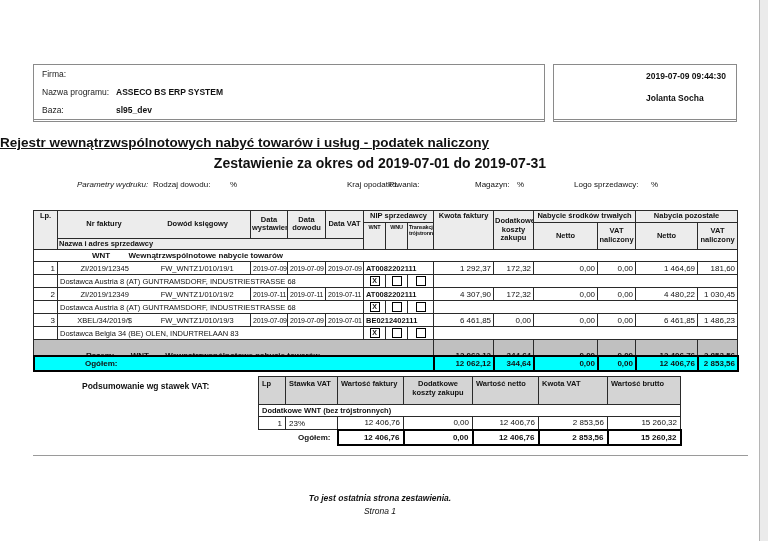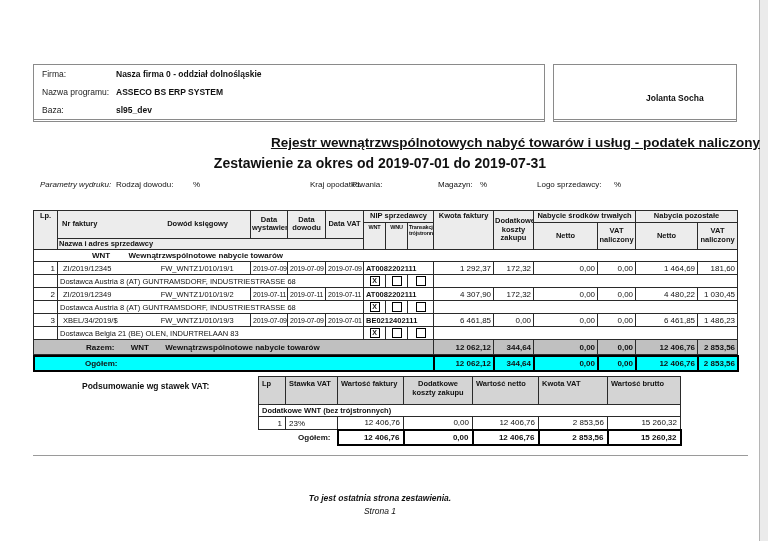--- a/index.html
+++ b/index.html
@@ -8,42 +8,42 @@
   
   .scroll-strip{position:absolute;right:0;top:0;bottom:0;width:8px;background:#ebebeb;border-left:1px solid #b5b5b5;}
   
   .info-box{position:absolute;top:64px;height:58px;border:1px solid #8a8a8a;border-bottom:3px double #8a8a8a;background:#fff;box-sizing:border-box;}
   .info-box.left{left:33px;width:512px;}
   .info-box.right{left:553px;width:184px;}
   .info-row{position:relative;height:18px;line-height:18px;font-size:8.5px;white-space:nowrap;}
   .info-row .lbl{position:absolute;left:8px;color:#222;}
   .info-box.left .val{position:absolute;left:82px;font-weight:bold;}
   .info-box.right .val{position:absolute;left:92px;font-weight:bold;}
-  .rep-title{position:absolute;left:0;top:135px;width:760px;text-align:right;font-size:13.5px;font-weight:bold;text-decoration:underline;}
+  .rep-title{position:absolute;left:0;top:135px;width:760px;text-align:left;font-size:13.5px;font-weight:bold;text-decoration:underline;}
   .rep-subtitle{position:absolute;left:0;top:155px;width:760px;text-align:center;font-size:14px;font-weight:bold;}
   
   .params{position:absolute;top:180px;left:0;width:768px;height:12px;font-size:8px;}
-  .params span{position:absolute;white-space:nowrap;}
+  .params span{position:absolute;white-space:nowrap;margin-left:37px;}
   .p-cap{left:40px;font-style:italic;}
   .p1l{left:116px;} .p1v{left:193px;}
   .p2l{left:310px;} .p2v{left:352px;}
   .p3l{left:438px;} .p3v{left:480px;}
   .p4l{left:537px;} .p4v{left:614px;}
   
   table{border-collapse:collapse;table-layout:fixed;}
   .main{position:absolute;left:33px;top:210px;width:704px;font-size:8px;}
   .main td{border:1px solid #2a2a2a;padding:0 2px;overflow:hidden;vertical-align:middle;box-sizing:border-box;}
   .main .hd{background:#ececec;text-align:center;font-weight:bold;font-size:7.5px;line-height:8.5px;padding:1px 1px;}
   .main .hd.small{font-size:5.5px;letter-spacing:-0.2px;line-height:6px;}
   .num{text-align:right;white-space:nowrap;}
   .date{font-size:7px;text-align:center;white-space:nowrap;padding:0 1px;letter-spacing:-0.2px;}
   .nip{font-weight:bold;font-size:7.5px;white-space:nowrap;}
   .doccell{padding:0;}
   .docflex{display:flex;width:100%;}
-  .docflex .nr{width:45%;padding-left:3px;text-align:left;white-space:nowrap;font-size:7.5px;}
+  .docflex .nr{width:45%;padding-left:3px;text-align:center;white-space:nowrap;font-size:7.5px;}
   .docflex .dw{width:55%;text-align:center;white-space:nowrap;font-size:7.5px;}
   .addr{font-size:7.5px;white-space:nowrap;padding-left:3px;}
   .cbcell{text-align:center;padding:0;}
   .cb{display:inline-block;width:8px;height:8px;border:1px solid #000;font-size:7px;line-height:8px;text-align:center;vertical-align:middle;font-weight:bold;background:#fff;}
   .grouphead{font-weight:bold;font-size:8px;white-space:nowrap;}
   .grouphead .code{padding-left:56px;}
   .grouphead .nm{padding-left:16px;}
   .totrow td{background:#c0c0c0;font-weight:bold;}
   .totlabel{white-space:nowrap;font-size:8px;}
   .totlabel .rl{padding-left:50px;} .totlabel .code{padding-left:14px;} .totlabel .nm{padding-left:14px;}
@@ -66,34 +66,34 @@
 </head>
 <body>
 
 <div class="page">
 
   <div class="scroll-strip"></div>
 
   <div class="info-box left">
     <div class="info-row">
       <span class="lbl">Firma:</span>
-      <span class="val">Nasza firma 0 - oddział dolnośląskie</span>
     </div>
     <div class="info-row">
       <span class="lbl">Nazwa programu:</span>
       <span class="val">ASSECO BS ERP SYSTEM</span>
     </div>
     <div class="info-row">
       <span class="lbl">Baza:</span>
       <span class="val">sl95_dev</span>
     </div>
   </div>
 
   <div class="info-box right">
     <div class="info-row" style="height:22px;line-height:22px;">
+      <span class="val">2019-07-09  09:44:30</span>
     </div>
     <div class="info-row" style="height:22px;line-height:22px;">
       <span class="val">Jolanta Socha</span>
     </div>
   </div>
 
   <div class="rep-title">Rejestr wewnątrzwspólnotowych nabyć towarów i usług - podatek naliczony</div>
   <div class="rep-subtitle">Zestawienie za okres od 2019-07-01 do 2019-07-31</div>
 
   <div class="params">
@@ -233,28 +233,28 @@
       <td class="nip" colspan="3">BE0212402111</td>
       <td class="num">6 461,85</td>
       <td class="num">0,00</td>
       <td class="num">0,00</td>
       <td class="num">0,00</td>
       <td class="num">6 461,85</td>
       <td class="num">1 486,23</td>
     </tr>
     <tr style="height:13px;">
       <td></td>
-      <td class="addr" colspan="4">Dostawca Belgia 21 (BE)  OLEN, INDURTRELAAN 83</td>
+      <td class="addr" colspan="4">Dostawca Belgia 34 (BE)  OLEN, INDURTRELAAN 83</td>
       <td class="cbcell"><span class="cb">X</span></td>
       <td class="cbcell"><span class="cb"></span></td>
       <td class="cbcell"><span class="cb"></span></td>
       <td colspan="6"></td>
     </tr>
 
-    <tr class="totrow" style="height:15px;">
+    <tr class="totrow" style="height:31px;">
       <td class="totlabel" colspan="8">
         <span class="rl">Razem:</span>
         <span class="code">WNT</span>
         <span class="nm">Wewnątrzwspólnotowe nabycie towarów</span>
       </td>
       <td class="num">12 062,12</td>
       <td class="num">344,64</td>
       <td class="num">0,00</td>
       <td class="num">0,00</td>
       <td class="num">12 406,76</td>

